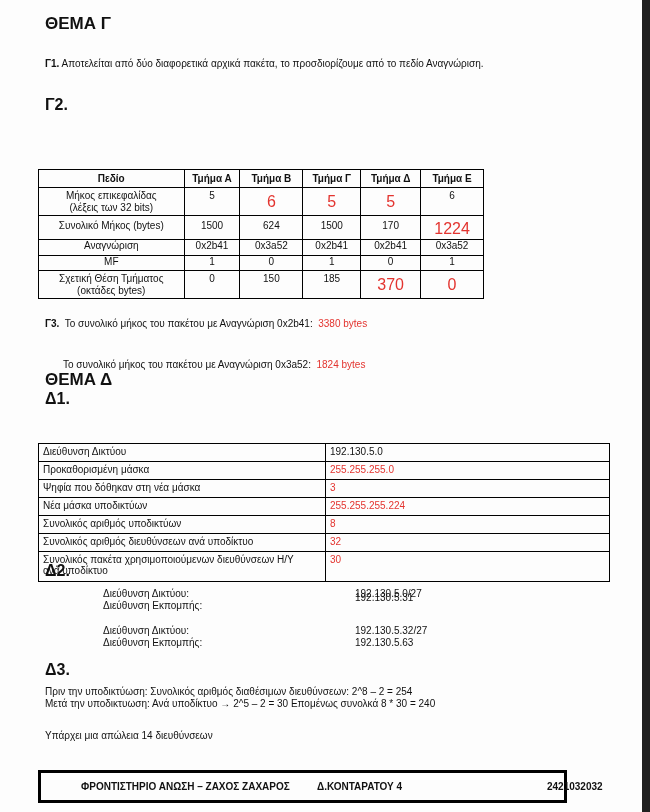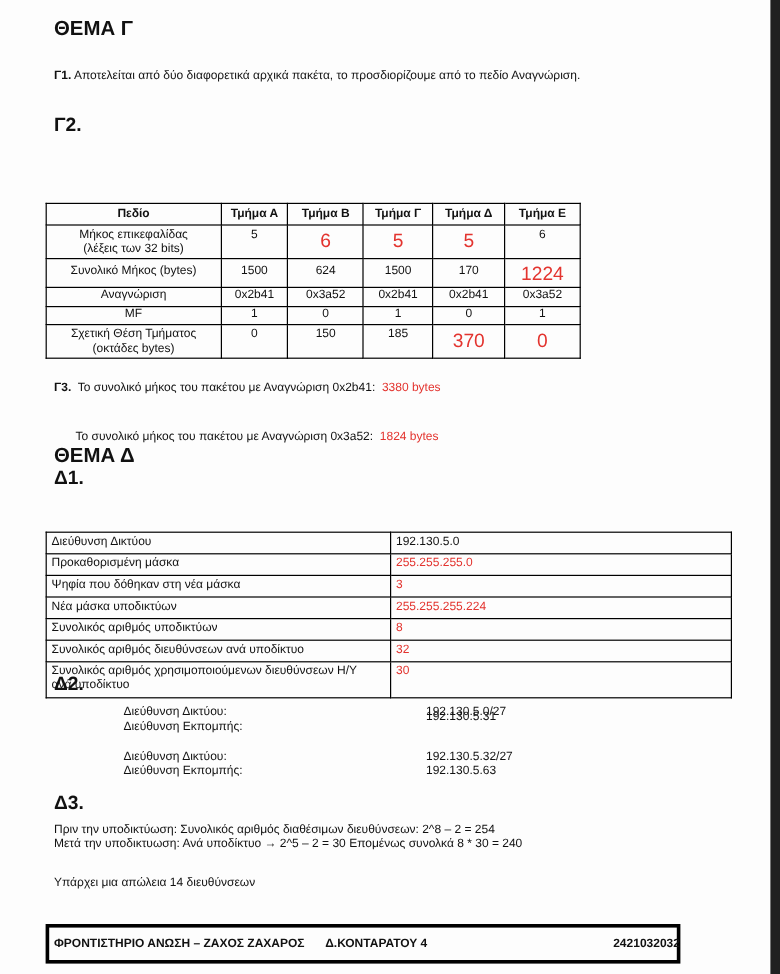--- a/index.html
+++ b/index.html
@@ -24,21 +24,21 @@
 
   #t2 { left:38px; top:403px; width:572px; font-size:10px; }
   #t2 td { border:1px solid #000; padding:0 4px; height:17px; vertical-align:top; line-height:16px; }
   #t2 td.k { width:278px; }
   #t2 td.multi { line-height:11px; height:27px; padding-top:2px; }
 
   .footer {
     position:absolute; left:38px; top:770px; width:523px; height:27px;
     border:3px solid #000; font-size:10px; font-weight:bold;
   }
-  .footer span { position:absolute; top:8px; white-space:nowrap; }
+  .footer span { position:absolute; top:8px; white-space:nowrap;margin-left:36px; }
 </style>
 </head>
 <body>
 
 <div class="rightbar"></div>
 
 <div class="abs h1" style="left:45px;top:14px;">ΘΕΜΑ Γ</div>
 
 <div class="abs txt" style="left:45px;top:58px;">
   <b>Γ1.</b>
@@ -141,21 +141,21 @@
   </tr>
   <tr>
     <td class="k">Συνολικός αριθμός υποδικτύων</td>
     <td class="red">8</td>
   </tr>
   <tr>
     <td class="k">Συνολικός αριθμός διευθύνσεων ανά υποδίκτυο</td>
     <td class="red">32</td>
   </tr>
   <tr>
-    <td class="k multi"><span>Συνολικός αριθμός χρησιμοποιούμενων διευθύνσεων Η/Υ</span><br><span>ανά υποδίκτυο</span></td>
+    <td class="k multi"><span>Συνολικός πακέτα χρησιμοποιούμενων διευθύνσεων Η/Υ</span><br><span>ανά υποδίκτυο</span></td>
     <td class="red multi">30</td>
   </tr>
 </tbody>
   </table>
 
 <div class="abs h2" style="left:45px;top:562px;">Δ2.</div>
 
 <div class="abs txt" style="left:103px;top:588px;">Διεύθυνση Δικτύου:</div>
 <div class="abs txt" style="left:355px;top:588px;">192.130.5.0/27</div>
 <div class="abs txt" style="left:103px;top:600px;">Διεύθυνση Εκπομπής:</div>
@@ -166,15 +166,15 @@
 <div class="abs txt" style="left:103px;top:637px;">Διεύθυνση Εκπομπής:</div>
 <div class="abs txt" style="left:355px;top:637px;">192.130.5.63</div>
 
 <div class="abs h2" style="left:45px;top:661px;">Δ3.</div>
 <div class="abs txt" style="left:45px;top:686px;">Πριν την υποδικτύωση: Συνολικός αριθμός διαθέσιμων διευθύνσεων: 2^8 – 2 = 254</div>
 <div class="abs txt" style="left:45px;top:698px;">Μετά την υποδικτυωση: Ανά υποδίκτυο → 2^5 – 2 = 30 Επομένως συνολκά   8 * 30 = 240</div>
 <div class="abs txt" style="left:45px;top:690px;margin-top:40px;">Υπάρχει μια απώλεια 14 διευθύνσεων</div>
 
 <div class="footer">
   <span style="left:4px;">ΦΡΟΝΤΙΣΤΗΡΙΟ ΑΝΩΣΗ – ΖΑΧΟΣ ΖΑΧΑΡΟΣ</span>
-  <span style="left:230px;">Δ.ΚΟΝΤΑΡΑΤΟΥ 4</span>
+  <span style="left:240px;">Δ.ΚΟΝΤΑΡΑΤΟΥ 4</span>
   <span style="left:470px;">2421032032</span>
 </div>
 
 </body></html>

